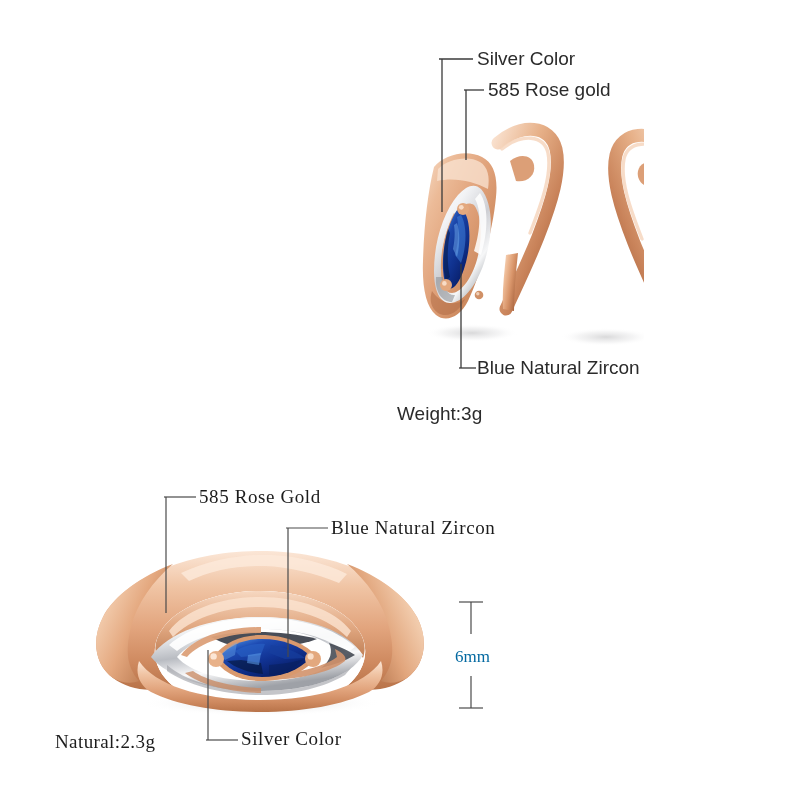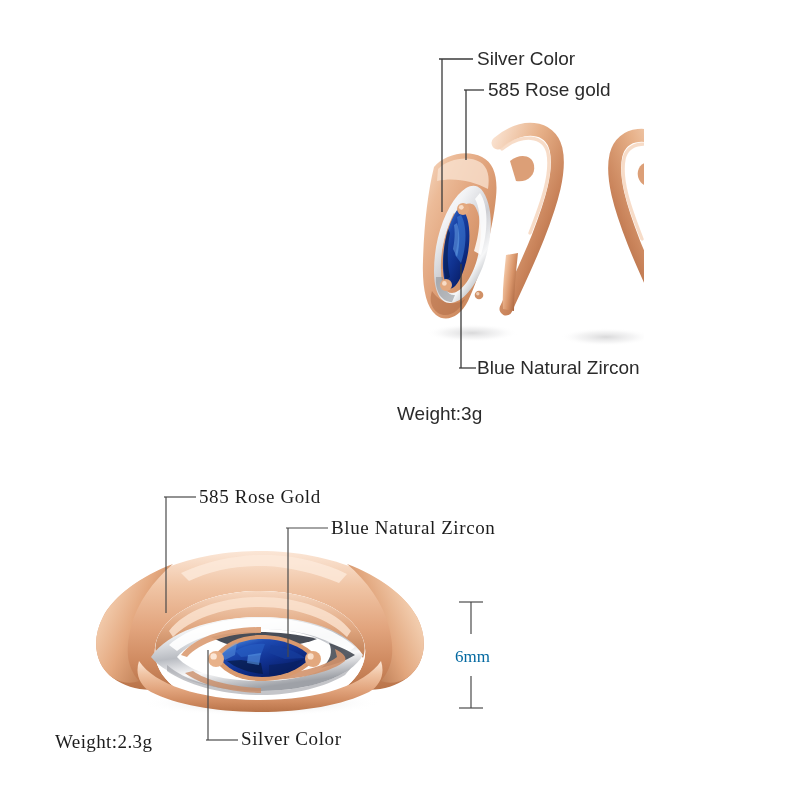--- a/index.html
+++ b/index.html
@@ -406,17 +406,17 @@
   <div class="lbl sans" style="left:369px; top:404px;margin-left:28px;">Weight:3g</div>
 
   <div class="lbl dim-txt-sans" style="left:669px; top:227px;">18mm</div>
 
   <div class="lbl mono" style="left:199px; top:487px;">585 Rose Gold</div>
 
   <div class="lbl mono" style="left:331px; top:518px;">Blue Natural Zircon</div>
 
   <div class="lbl mono" style="left:241px; top:729px;">Silver Color</div>
 
-  <div class="lbl mono-w" style="left:55px; top:732px;">Weight:2.3g</div>
+  <div class="lbl mono-w" style="left:55px; top:732px;">Natural:2.3g</div>
 
   <div class="lbl dim-txt-serif" style="left:455px; top:648px;">6mm</div>
 
 </div>
 
 </body></html>

